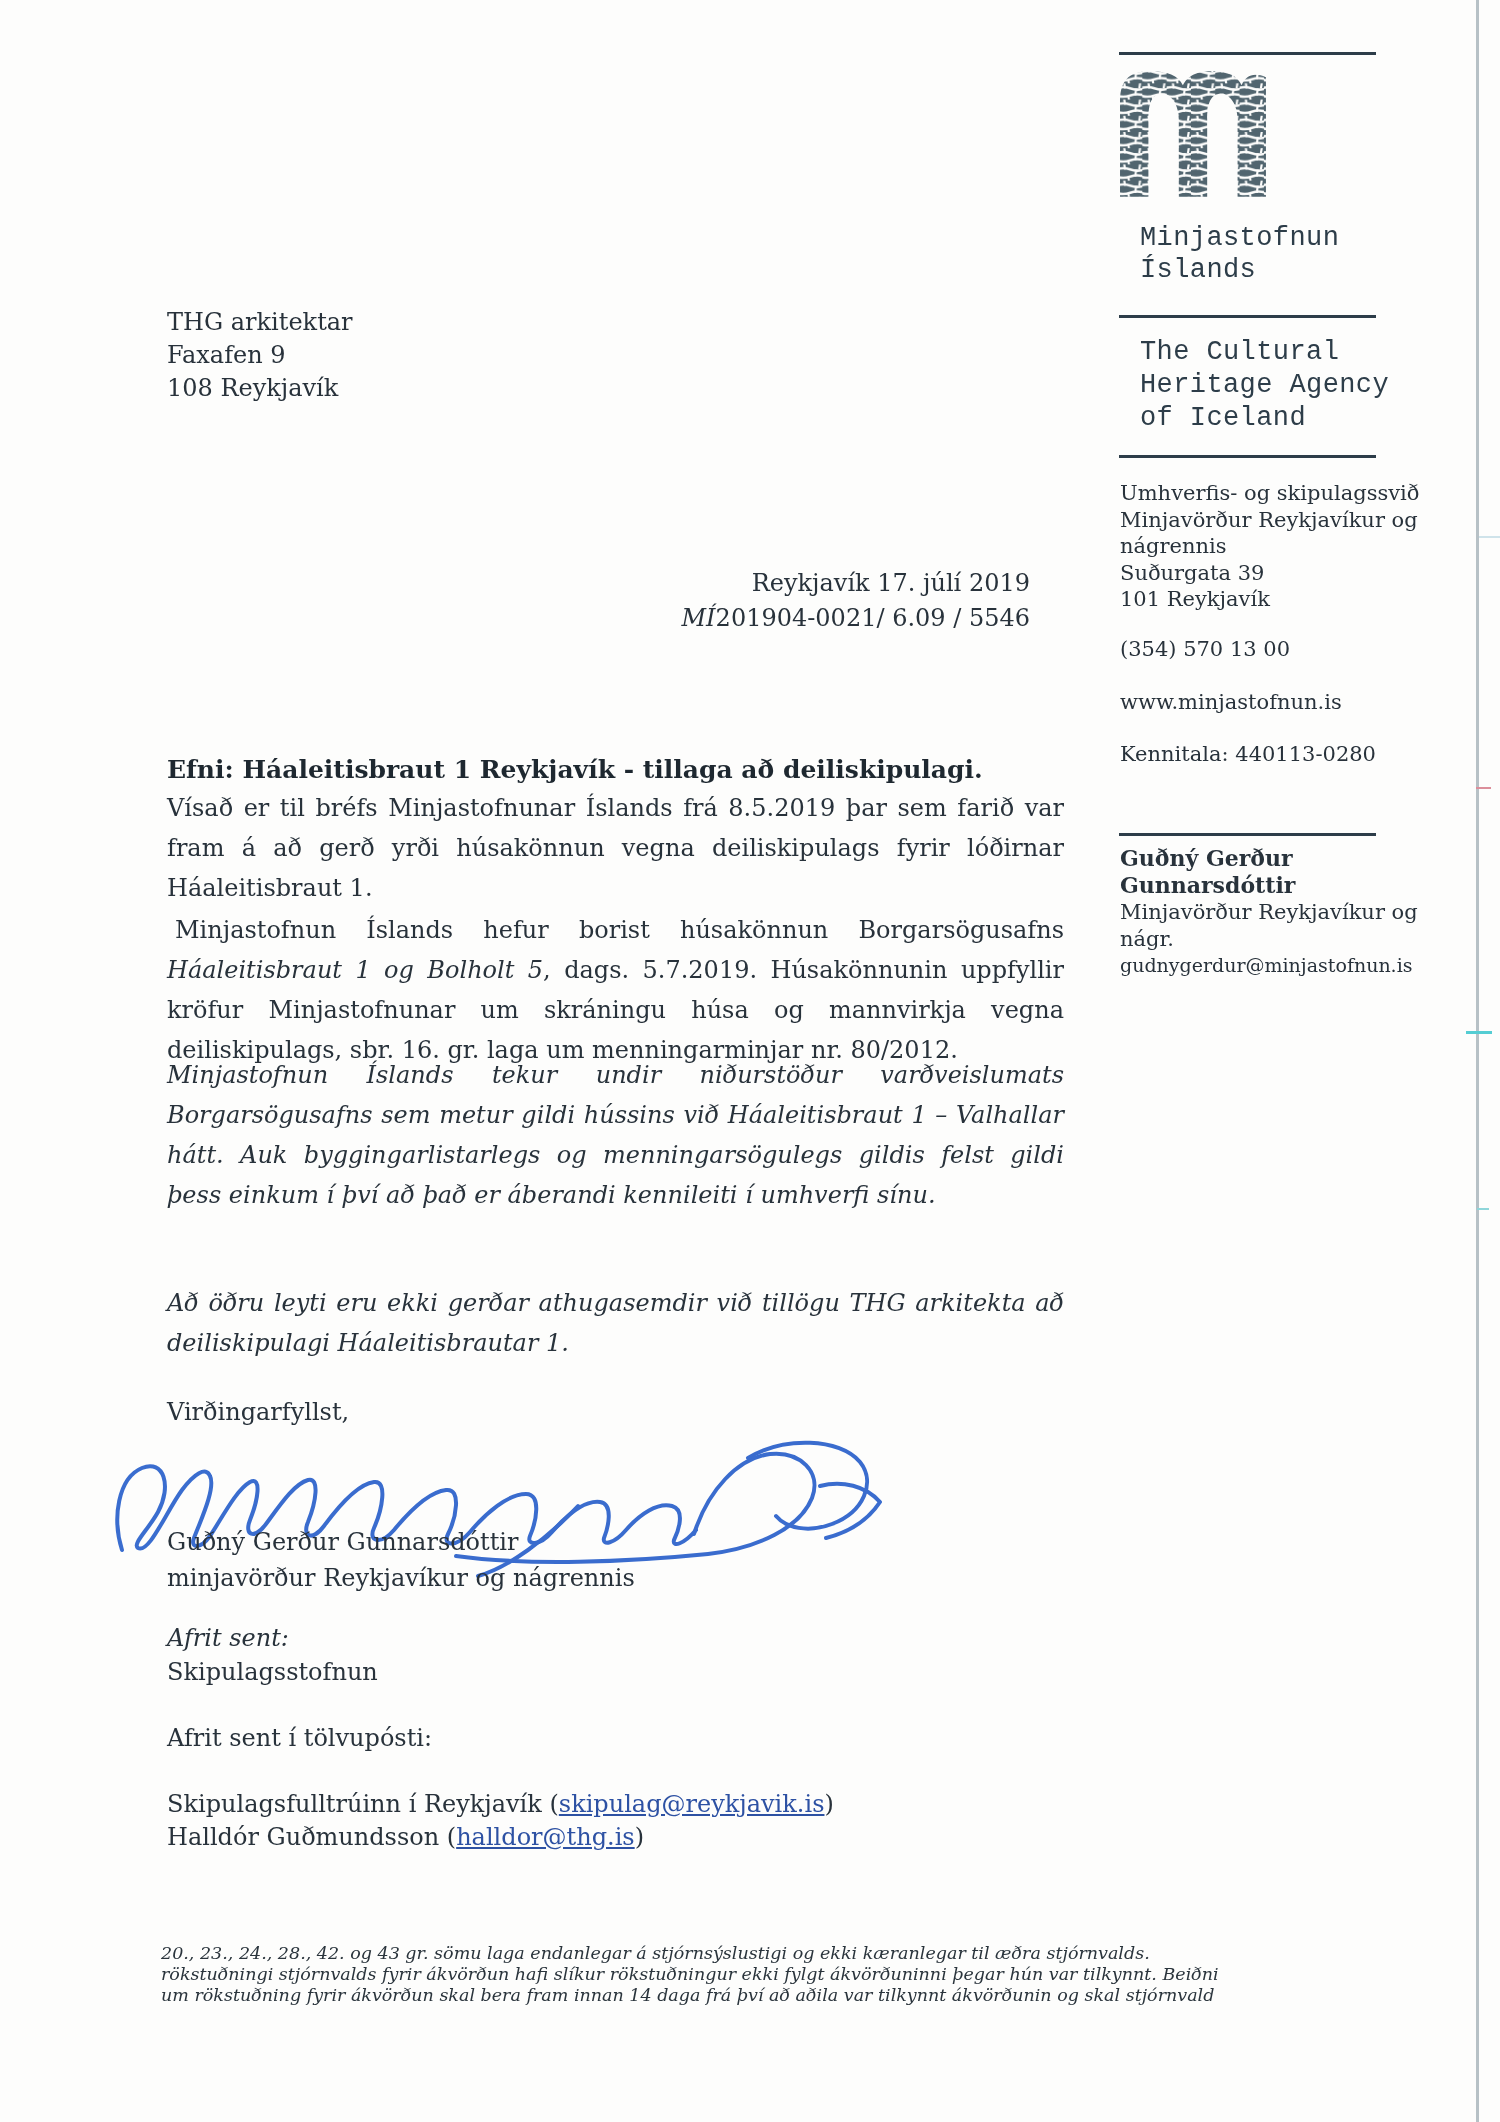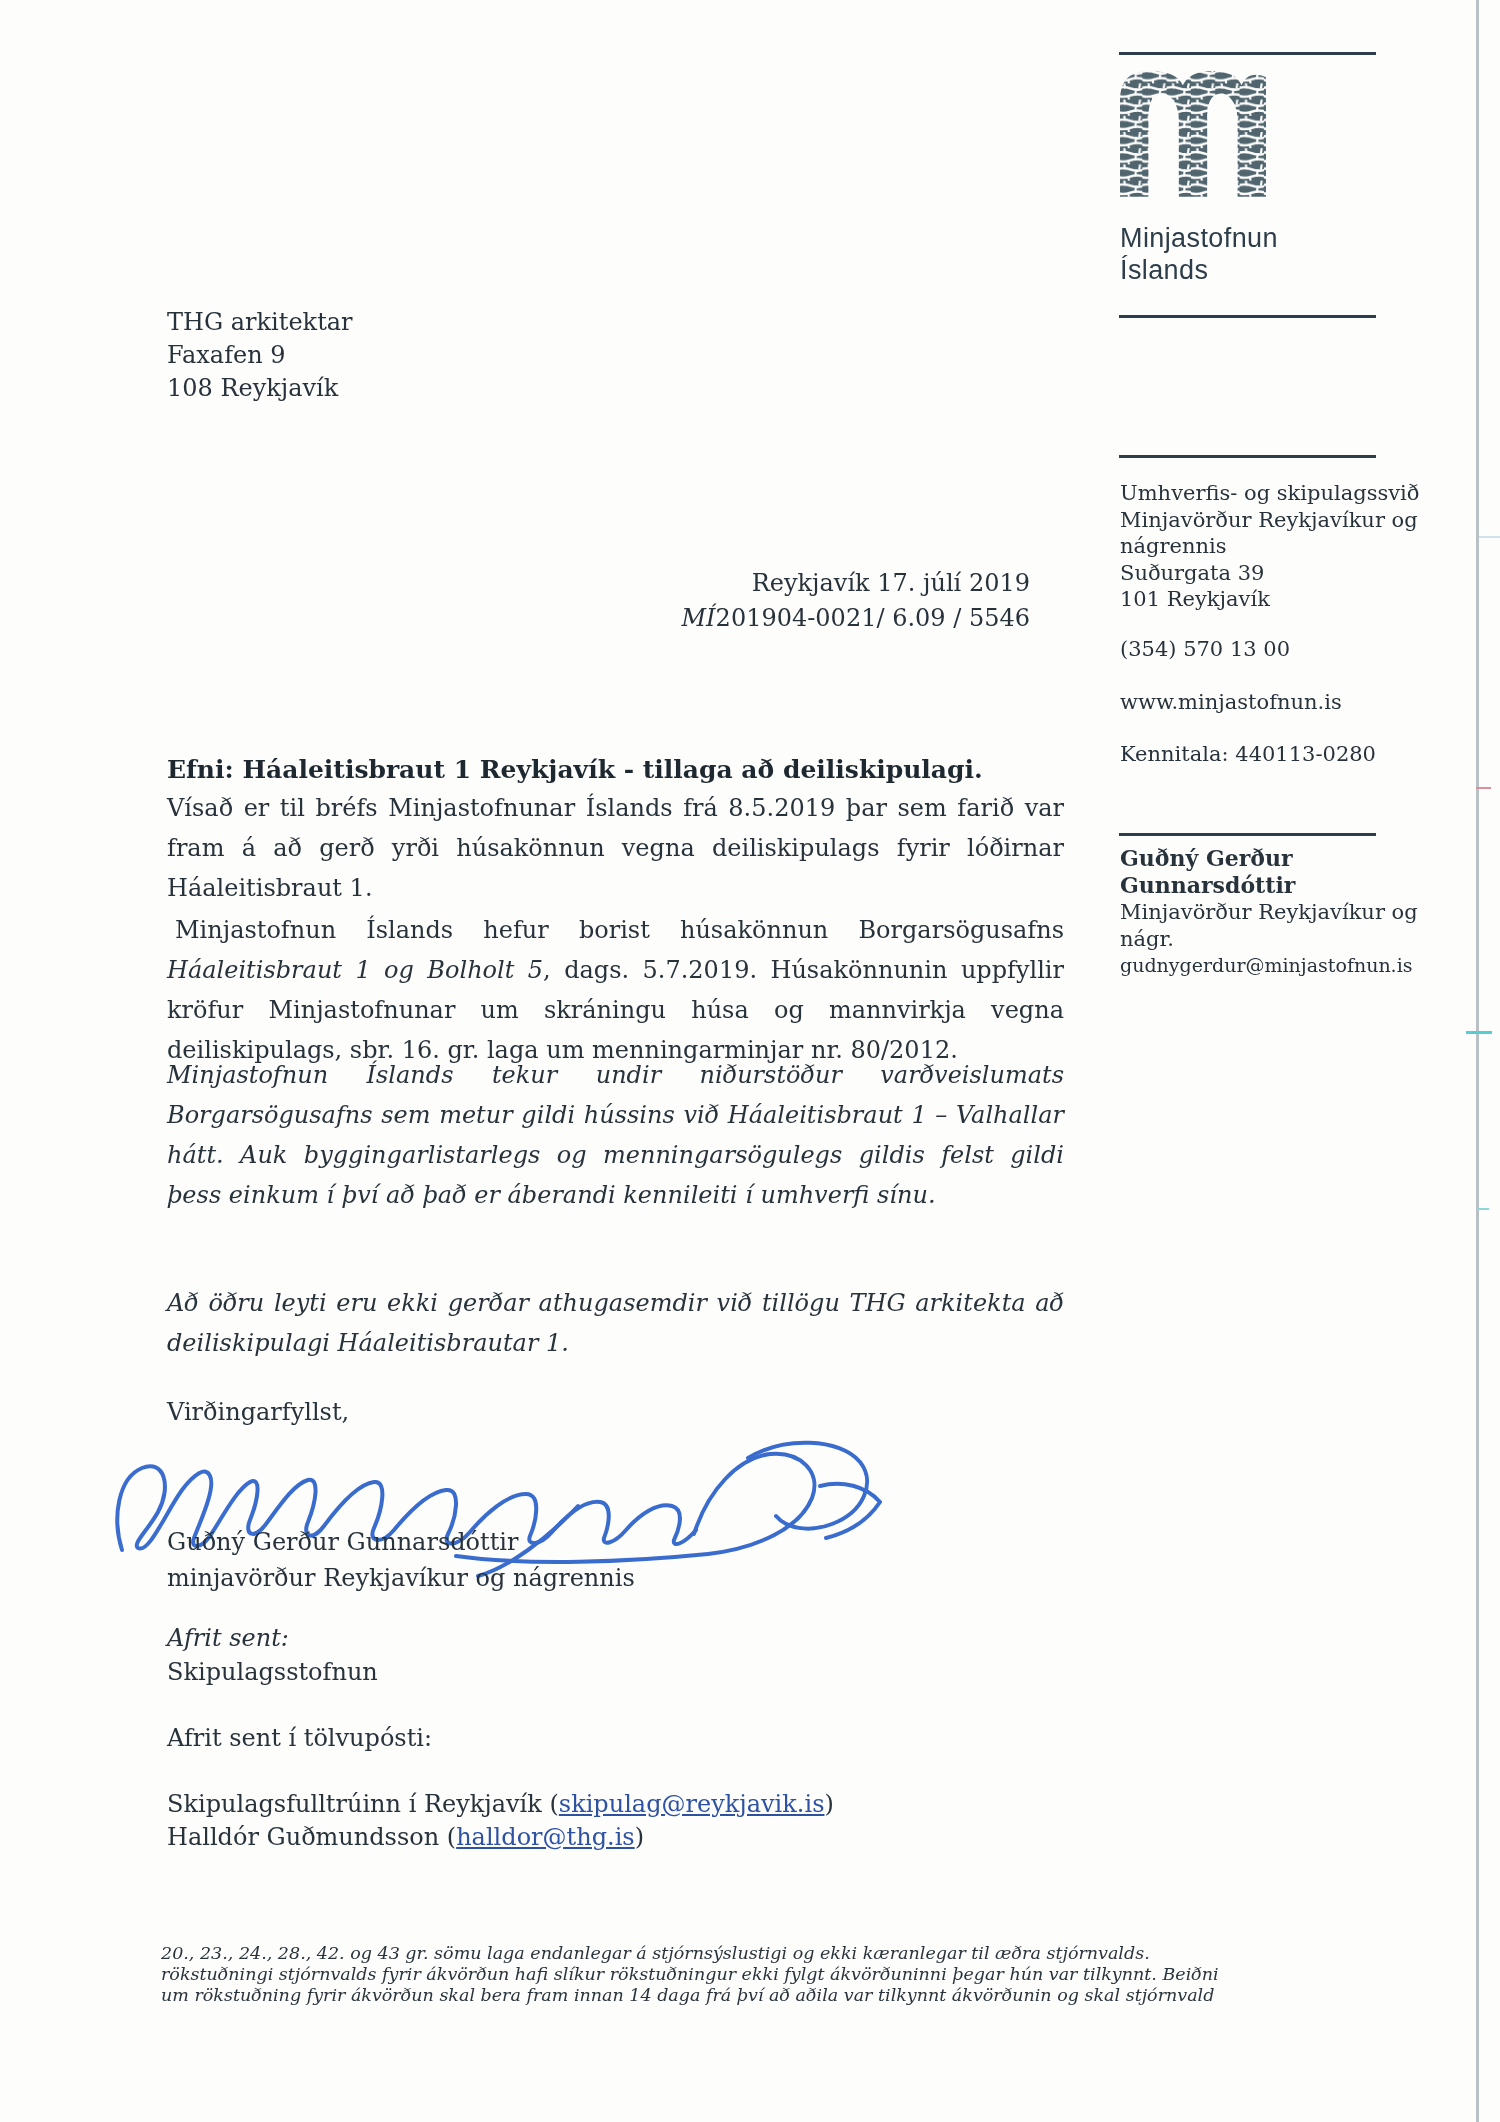--- a/index.html
+++ b/index.html
@@ -3,21 +3,21 @@
 <meta charset="utf-8">
 <style>
   html,body { margin:0; padding:0; background:#e8e8e8; }
   .page {
     position:relative; width:1500px; height:2122px; margin:0 auto;
     background:#fdfdfc; overflow:hidden;
     font-family:"DejaVu Serif","Liberation Serif",serif;
     color:var(--ink,#28323b);
   }
   .abs { position:absolute; }
-  .sans { font-family:Liberation Sans, sans-serif; }
+  .sans { font-family:Liberation Mono, monospace;margin-left:20px; }
   .rule { position:absolute; left:1119px; width:257px; height:3px; background:var(--navy,#2d3d49); }
   .it { font-style:italic; }
 
   
   .recipient { left:167px; top:306px; font-size:24px; line-height:33px; }
 
   
   .org-is  { left:1120px; top:222px; font-size:27px; line-height:32px; color:var(--navy,#2d3d49); letter-spacing:.4px; }
   .org-en  { left:1120px; top:336px; font-size:27px; line-height:33px; color:var(--navy,#2d3d49); letter-spacing:.4px; }
 
@@ -100,20 +100,25 @@
         </pattern>
       </defs>
       <path fill="url(#stones)" d="M2 128 L2 34 C2 10 14 4 32 4 C48 4 60 8 64 18 C70 6 82 4 94 4 C108 4 118 8 122 18 C126 8 134 5 146 10 L146 128 L118 128 L118 52 C118 32 106 26 103 26 C91 26 88 36 88 52 L88 128 L60 128 L60 52 C60 32 48 26 45 26 C33 26 30 36 30 52 L30 128 Z"></path>
     </svg>
   </div>
 
   <div class="abs org-is sans">
     <div>Minjastofnun</div>
     <div>Íslands</div>
   </div>
+  <div class="abs org-en sans">
+    <div>The Cultural</div>
+    <div>Heritage Agency</div>
+    <div>of Iceland</div>
+  </div>
 
   <div class="abs dept">
     <div>Umhverfis- og skipulagssvið</div>
     <div>Minjavörður Reykjavíkur og</div>
     <div>nágrennis</div>
     <div>Suðurgata 39</div>
     <div>101 Reykjavík</div>
   </div>
   <div class="abs phone">(354) 570 13 00</div>
   <div class="abs website">www.minjastofnun.is</div>

